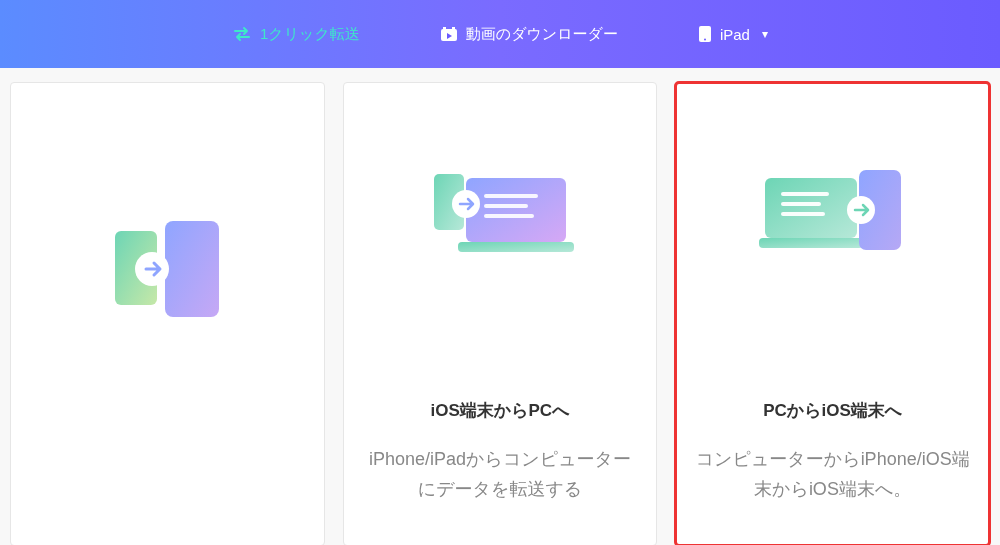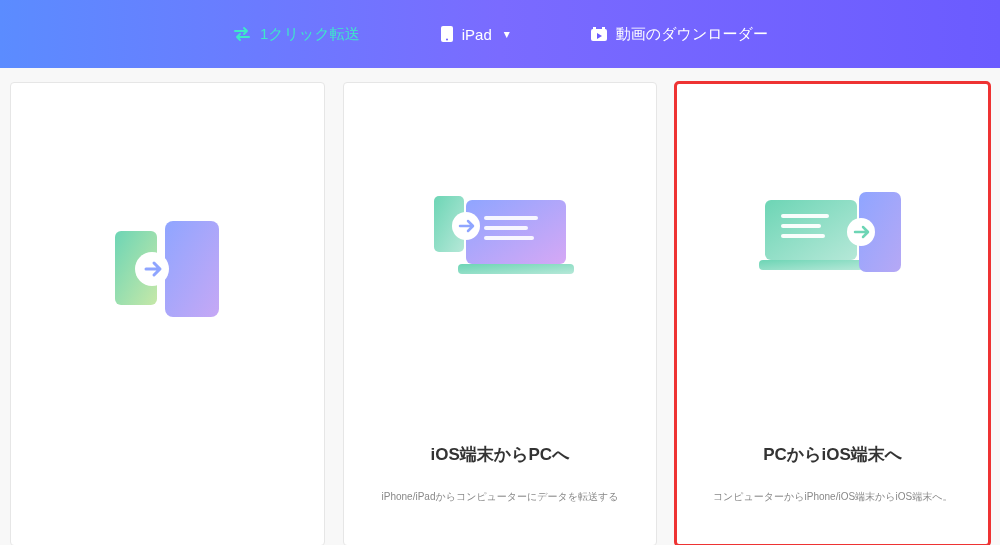--- a/index.html
+++ b/index.html
@@ -65,62 +65,62 @@
       margin-top: -40px;
     }
     .card-title {
       font-size: 17px;
       font-weight: 700;
       color: #333;
       margin-bottom: 22px;
       text-align: center;
     }
     .card-desc {
-      font-size: 10px;
+      font-size: 18px;
       color: #888;
       text-align: center;
       line-height: 1.7;
     }
     
     .header .icon svg { display:block; }
   </style>
 </head>
 <body>
 
 <div class="header">
   <div class="tab active">
     <span class="icon">
       <svg width="20" height="16" viewBox="0 0 20 16" fill="none" stroke="#3ee8c9" stroke-width="2" stroke-linecap="round">
         <path d="M3 5 H15 M15 5 L12 2 M15 5 L12 8"></path>
         <path d="M17 11 H5 M5 11 L8 8 M5 11 L8 14"></path>
       </svg>
     </span>
     <span>1クリック転送</span>
-  </div>
-  <div class="tab">
-    <span class="icon">
-      <svg width="14" height="18" viewBox="0 0 14 18" fill="#fff">
-        <rect x="1" y="1" width="12" height="16" rx="2" fill="#fff"></rect>
-        <circle cx="7" cy="14.5" r="1" fill="#6b5bff"></circle>
-      </svg>
-    </span>
-    <span>iPad</span>
-    <span class="chevron">▾</span>
   </div>
   <div class="tab">
     <span class="icon">
       <svg width="18" height="16" viewBox="0 0 18 16" fill="#fff">
         <rect x="1" y="3" width="16" height="12" rx="2" fill="#fff"></rect>
         <rect x="3" y="1" width="3" height="3" fill="#fff"></rect>
         <rect x="12" y="1" width="3" height="3" fill="#fff"></rect>
         <path d="M7 7 L12 10 L7 13 Z" fill="#6b5bff"></path>
       </svg>
     </span>
     <span>動画のダウンローダー</span>
   </div>
+  <div class="tab">
+    <span class="icon">
+      <svg width="14" height="18" viewBox="0 0 14 18" fill="#fff">
+        <rect x="1" y="1" width="12" height="16" rx="2" fill="#fff"></rect>
+        <circle cx="7" cy="14.5" r="1" fill="#6b5bff"></circle>
+      </svg>
+    </span>
+    <span>iPad</span>
+    <span class="chevron">▾</span>
+  </div>
 </div>
 
 <div class="cards">
 
   <div class="card">
     <div class="illus">
       <svg width="140" height="120" viewBox="0 0 140 120">
         <defs>
           <linearGradient id="g1" x1="0" y1="0" x2="1" y2="1">
             <stop offset="0%" stop-color="#6dd5b5"></stop>

